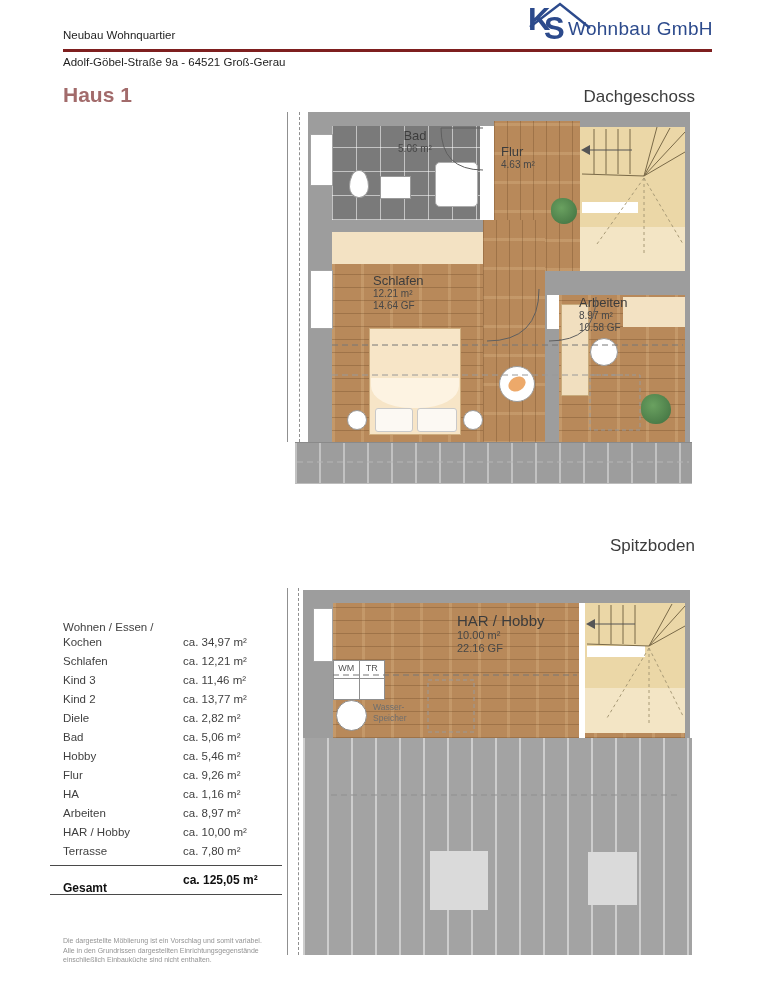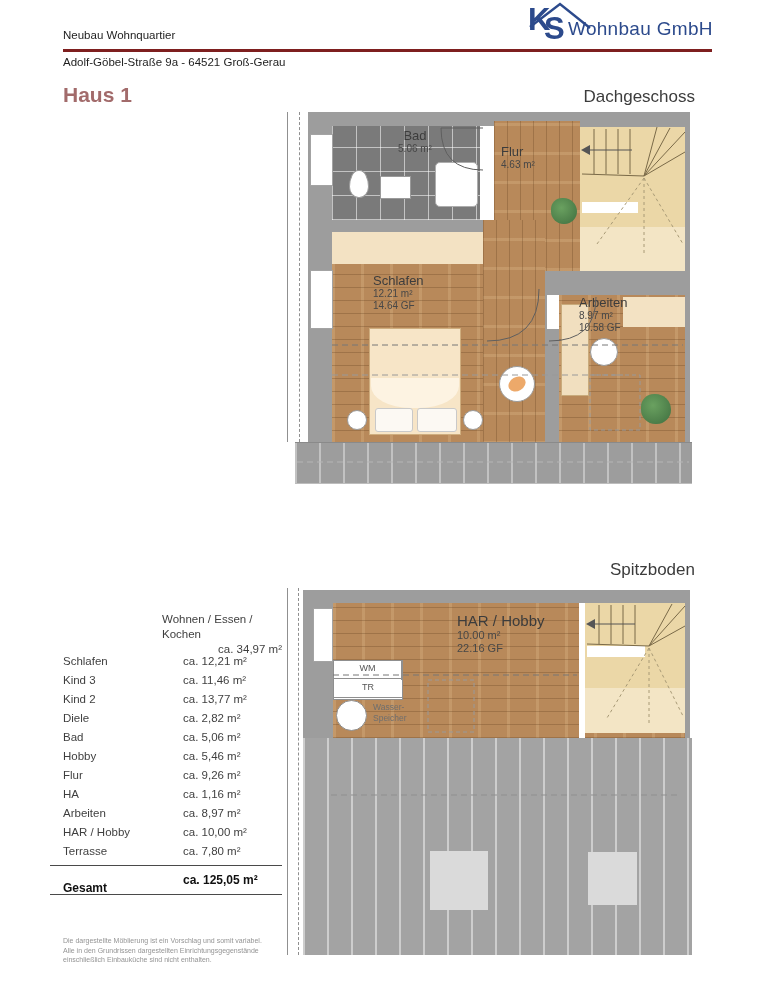--- a/index.html
+++ b/index.html
@@ -73,21 +73,21 @@
   .wmtr{background:#fff;border:1px solid #8f8f8f;box-sizing:border-box;display:flex;}
   .wmtr .cell{flex:1;border-right:1px solid #8f8f8f;position:relative;}
   .wmtr .cell:last-child{border-right:none;}
   .wmtr .cl{position:absolute;top:2px;left:0;right:0;text-align:center;font-size:9px;color:#555;}
   .wmtr .mid{position:absolute;left:0;right:0;top:17px;border-top:1px solid #8f8f8f;}
   .ws-label{font-size:8.5px;line-height:10.5px;color:#6e6e6e;}
 
   
   .area-table{left:50px;top:612px;width:232px;font-size:11.5px;color:#3f3f3f;}
   .trow{display:flex;align-items:flex-end;height:19px;padding-left:13px;box-sizing:border-box;}
-  .trow.first{height:38px;flex-direction:column;}
+  .trow.first{height:38px;}
   .tlabel{width:120px;line-height:15px;}
   .tval{line-height:15px;text-align:center;}
   .tsep{border-top:1px solid #4a4a4a;margin-top:6px;}
   .total-row{display:flex;align-items:center;height:28px;padding-left:13px;box-sizing:border-box;
     font-weight:bold;color:#101010;font-size:12px;}
   .total-row .tlabel{width:120px;margin-top:16px;}
 
   .footer-note{left:63px;top:936px;width:260px;font-size:7px;line-height:9.5px;color:#949494;}
 </style>
 </head>
@@ -102,21 +102,21 @@
     </svg>
     <span class="k">K</span>
     <span class="s">S</span>
     <span class="company">Wohnbau GmbH</span>
   </div>
   <div class="a redrule"></div>
   <div class="a address">Adolf-Göbel-Straße 9a - 64521 Groß-Gerau</div>
 
   <div class="a house-title">Haus 1</div>
   <div class="a floor-title" style="top:87px;">Dachgeschoss</div>
-  <div class="a floor-title" style="top:536px;margin-top:24px;">Spitzboden</div>
+  <div class="a floor-title" style="top:536px;">Spitzboden</div>
 
   <div class="plan" style="left:287px;top:112px;">
     <div class="a overhang" style="left:0;top:0;width:21px;height:330px;">
       <div class="a dashline-v" style="left:11px;top:0;bottom:0;"></div>
     </div>
     <div class="a walls" style="left:21px;top:0;width:382px;height:332px;"></div>
 
     <div class="a tiles" style="left:45px;top:14px;width:148px;height:94px;"></div>
     <div class="a white" style="left:193px;top:14px;width:14px;height:94px;"></div>
     <div class="a wood-v" style="left:207px;top:9px;width:86px;height:150px;"></div>
@@ -272,21 +272,21 @@
     </div>
     <div class="a walls" style="left:16px;top:2px;width:387px;height:148px;"></div>
     <div class="a wood-h" style="left:46px;top:15px;width:352px;height:135px;"></div>
     <div class="a window" style="left:26px;top:20px;width:18px;height:52px;"></div>
 
     <div class="a white" style="left:292px;top:15px;width:6px;height:135px;"></div>
     <div class="a stair-hi" style="left:298px;top:15px;width:100px;height:85px;"></div>
     <div class="a stair-lo" style="left:298px;top:100px;width:100px;height:45px;"></div>
     <div class="a white" style="left:300px;top:58px;width:58px;height:11px;"></div>
 
-    <div class="a wmtr" style="left:46px;top:72px;width:70px;height:40px;flex-direction:column;">
+    <div class="a wmtr" style="left:46px;top:72px;width:52px;height:40px;">
       <div class="cell">
         <div class="cl">WM</div>
         <div class="mid"></div>
       </div>
       <div class="cell">
         <div class="cl">TR</div>
         <div class="mid"></div>
       </div>
     </div>
     <div class="a furn round" style="left:49px;top:112px;width:31px;height:31px;border-color:#8f8f8f;"></div>

